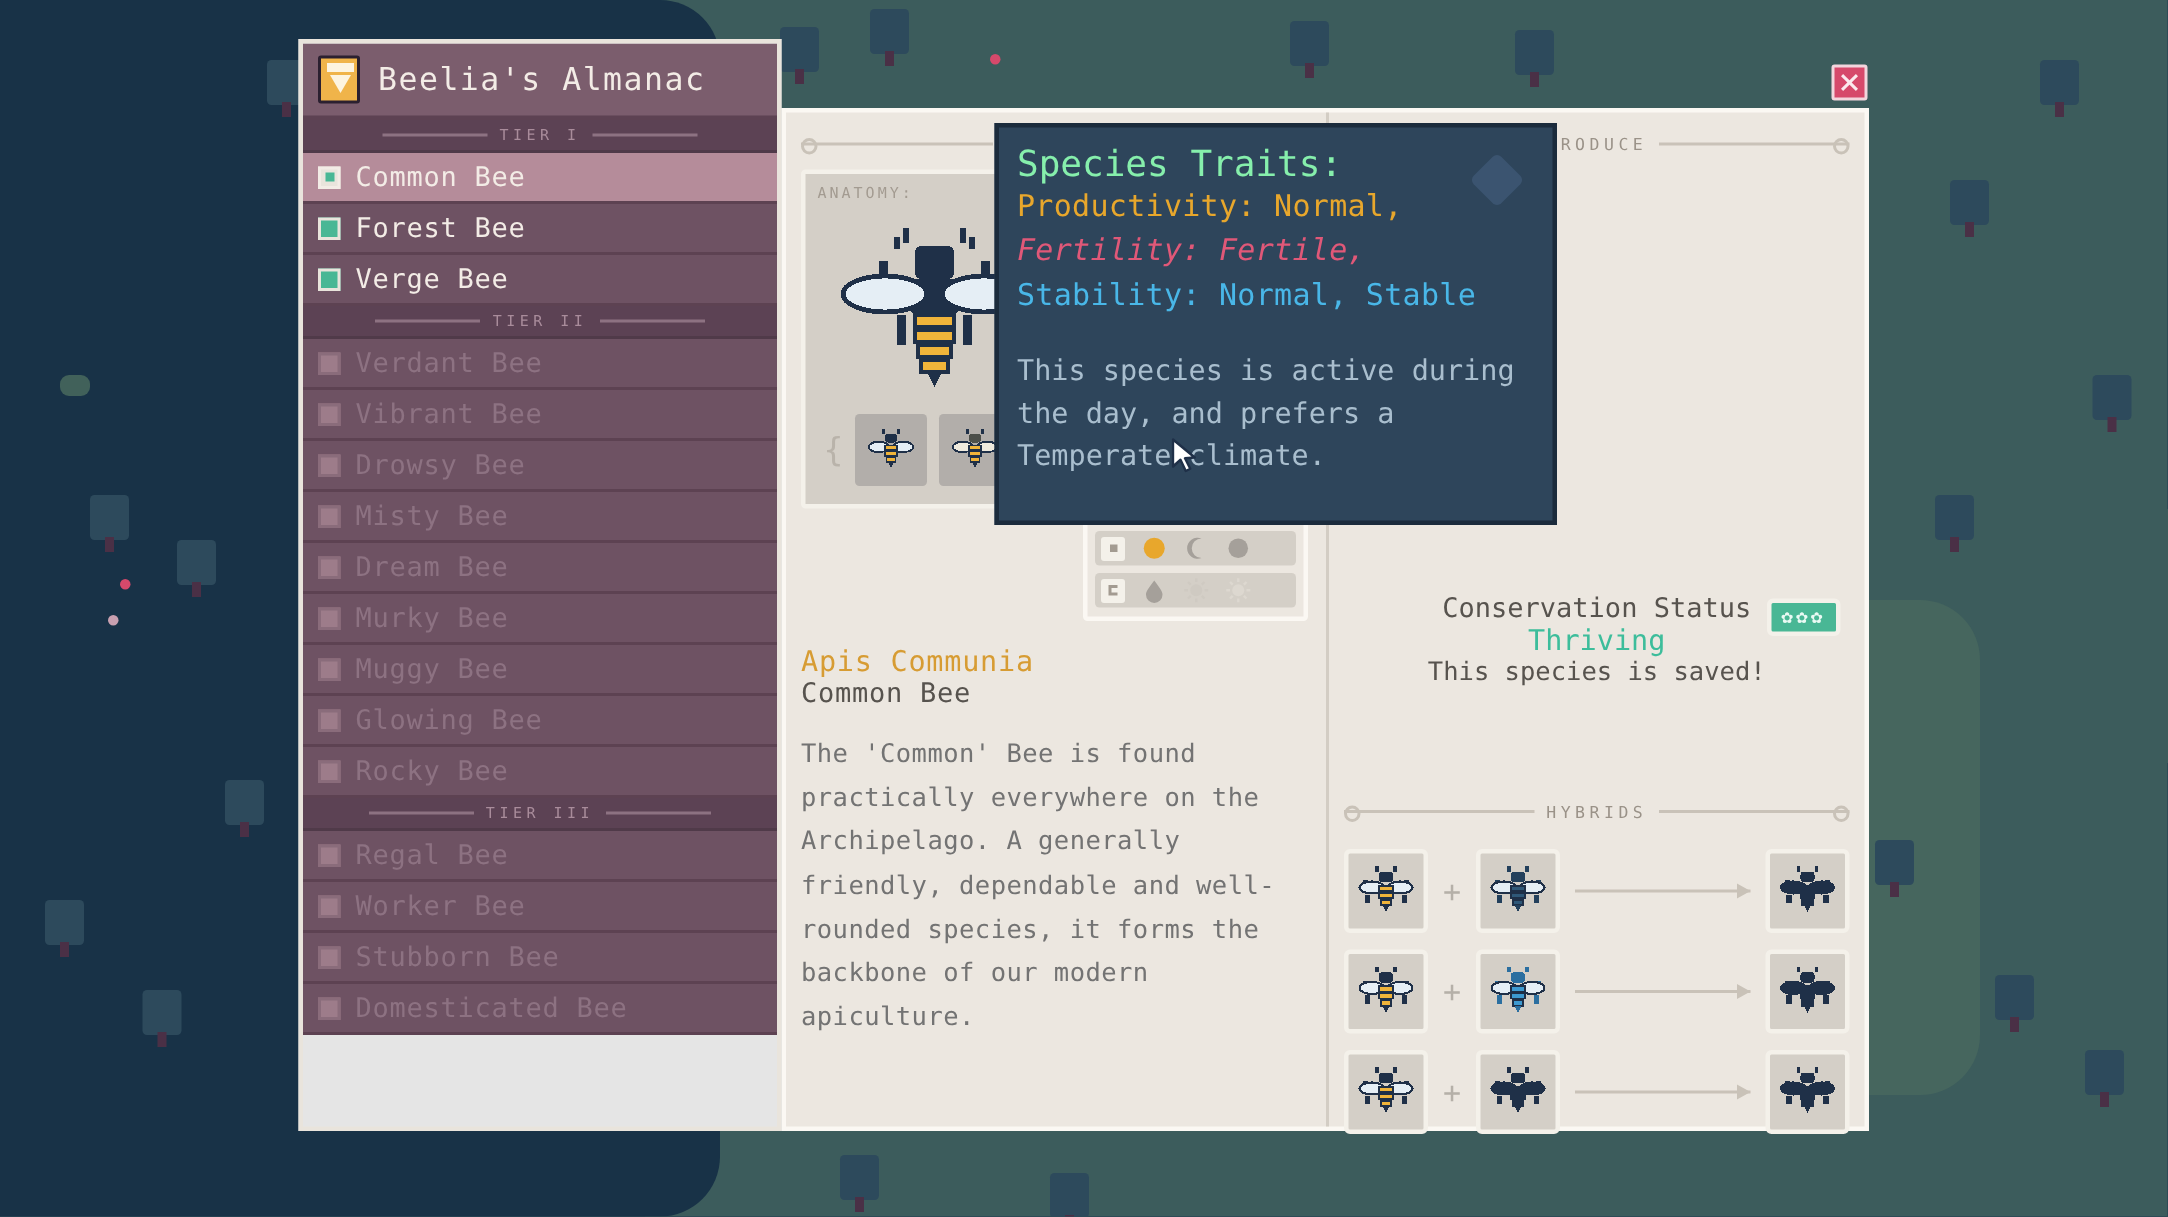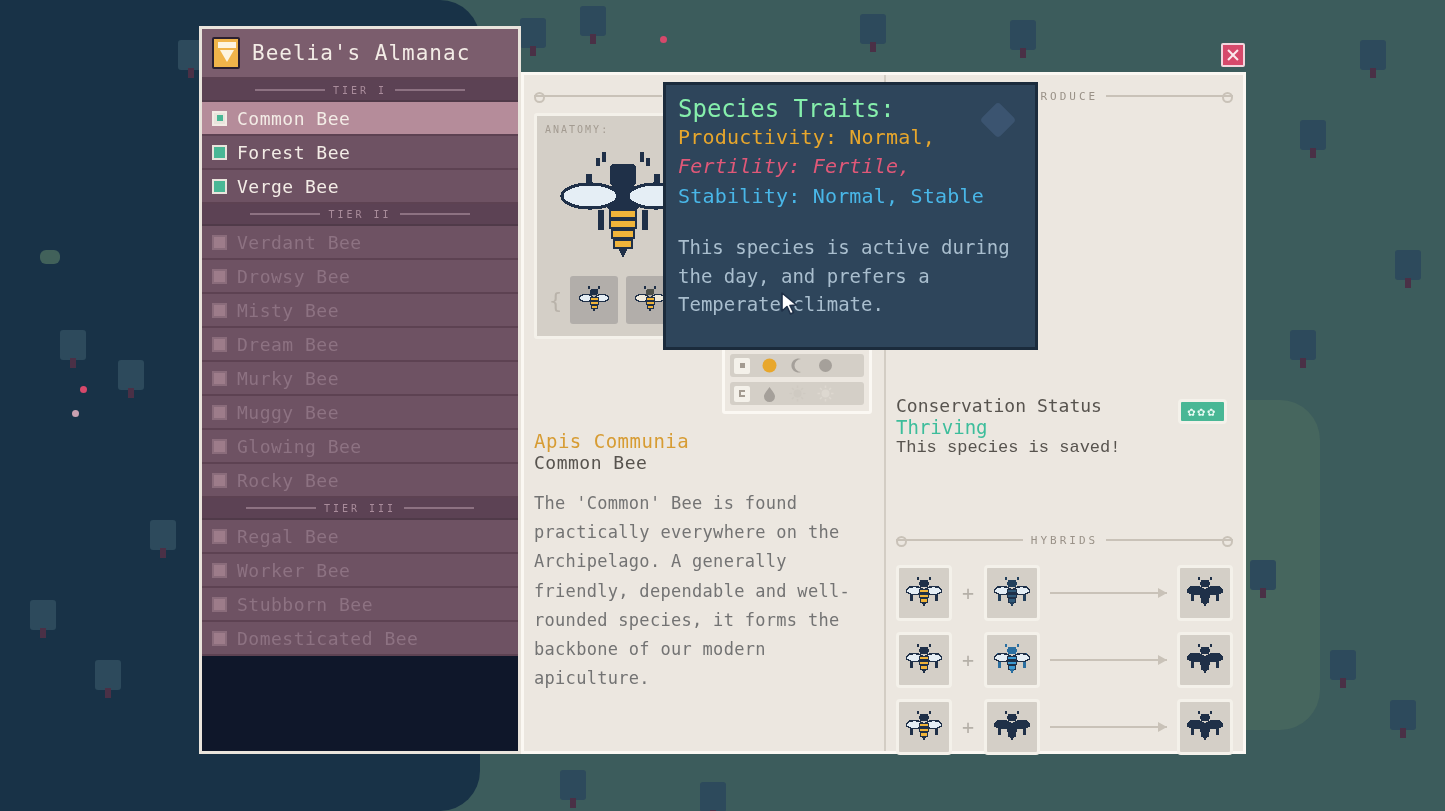--- a/index.html
+++ b/index.html
@@ -29,21 +29,21 @@
   #bg .flower { position:absolute; width:7px;height:7px; border-radius:50%; }
 
   
   #window {
     position:absolute; left:199px; top:26px; width:1047px; height:728px;
   }
 
   
   #sidebar {
     position:absolute; left:0; top:0; width:322px; height:728px;
-    background:#0f172a;
+    background:#e5e5e5;
     border:3px solid #e9e4dc;
     overflow:hidden;
   }
   #sidebar-inner { position:absolute; inset:0; }
 
   .title-bar {
     height:51px; background:#7b5d6d; display:flex; align-items:center;
     padding-left:10px; gap:12px; border-bottom:3px solid #5d4252;
   }
   .book-icon {
@@ -154,21 +154,21 @@
   .ic { width:17px;height:17px;flex:none; }
 
   .sci-name { color:#d79c33; font-size:19px; margin-top:16px; letter-spacing:0.5px;}
   .com-name { color:#57534e; font-size:18px; letter-spacing:0.5px;}
   .desc { color:#737373; font-size:17px; line-height:1.72; margin-top:16px; letter-spacing:0.3px;}
 
   
   .produce-body { height:282px; position:relative; }
   .cons-title { color:#57534e; font-size:18px; }
   .cons-stat { color:#3dbd9b; font-size:19px; }
-  .cons-sub { color:#57534e; font-size:17px;font-family:Liberation Mono, monospace; }
+  .cons-sub { color:#57534e; font-size:17px; }
   .cons-badge {
     position:absolute; right:6px; top:4px;
     background:#49b795; border:3px solid #f4f1ea; border-radius:4px;
     padding:2px 7px; color:#eafaf4; font-size:13px; letter-spacing:2px;
   }
   .hyb-rows { margin-top:14px; display:flex; flex-direction:column; gap:11px; }
   .hyb-row { display:flex; align-items:center; gap:10px; }
   .hyb-slot {
     width:56px;height:56px;background:#d4cfc7;border:3px solid #f4f1ea;
     border-radius:4px;display:flex;align-items:center;justify-content:center;cursor:pointer;
@@ -272,20 +272,24 @@
             <span class="ln"></span>
             <span>TIER II</span>
             <span class="ln"></span>
           </div>
           <div class="bee-row unknown">
             <div class="cb"></div>
             <div class="nm">Verdant Bee</div>
           </div>
           <div class="bee-row unknown">
             <div class="cb"></div>
+            <div class="nm">Vibrant Bee</div>
+          </div>
+          <div class="bee-row unknown">
+            <div class="cb"></div>
             <div class="nm">Drowsy Bee</div>
           </div>
           <div class="bee-row unknown">
             <div class="cb"></div>
             <div class="nm">Misty Bee</div>
           </div>
           <div class="bee-row unknown">
             <div class="cb"></div>
             <div class="nm">Dream Bee</div>
           </div>
@@ -518,21 +522,21 @@
 
     <div class="col col-right">
       <div class="sect-head">
         <div class="l"></div>
         <div class="t">PRODUCE</div>
         <div class="l r"></div>
       </div>
 
       <div class="produce-body"></div>
 
-      <div style="position:relative;">
+      <div style="position:relative;text-align:center;">
         <div class="cons-title">Conservation Status</div>
         <div class="cons-stat">Thriving</div>
         <div class="cons-sub">This species is saved!</div>
         <div class="cons-badge">✿✿✿</div>
       </div>
 
       <div class="sect-head" style="margin-top:72px;">
         <div class="l"></div>
         <div class="t">HYBRIDS</div>
         <div class="l r"></div>

